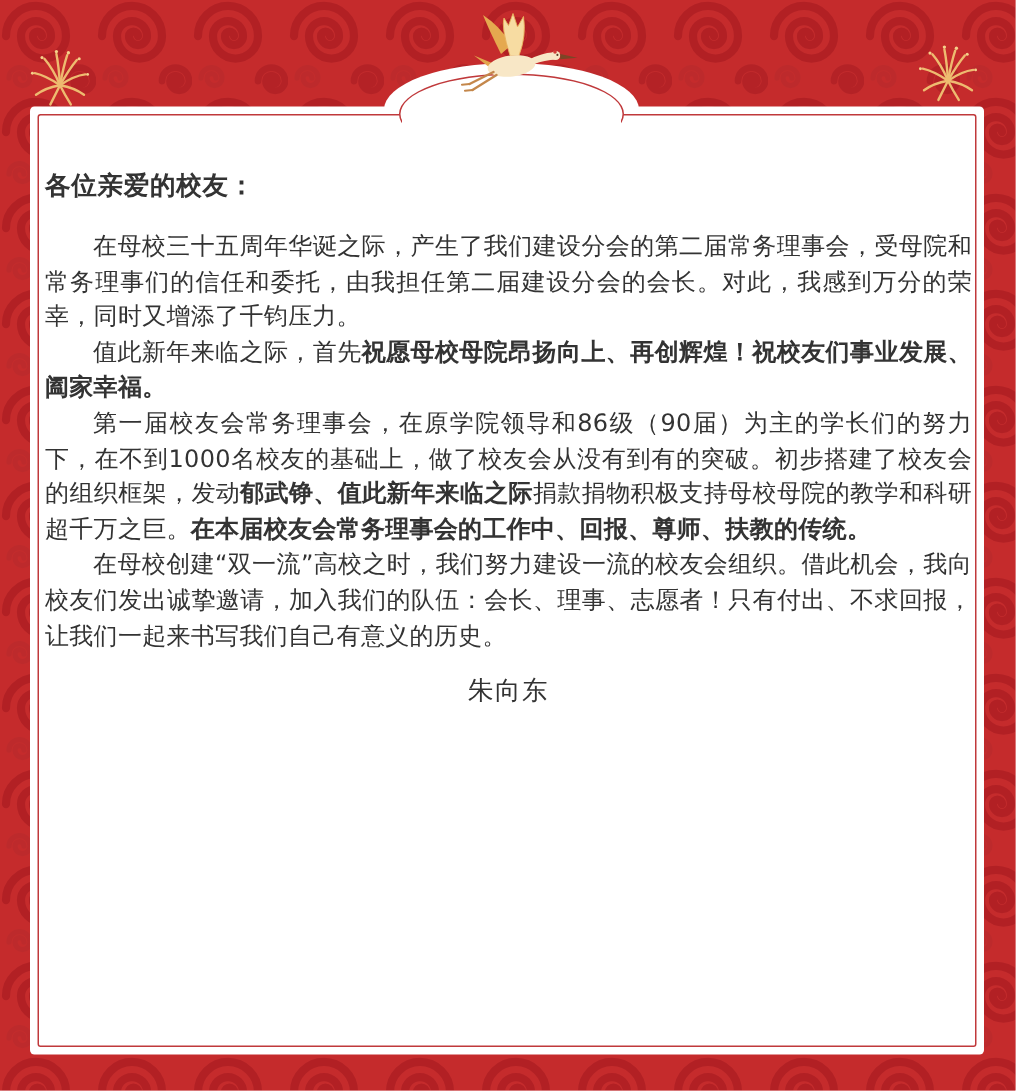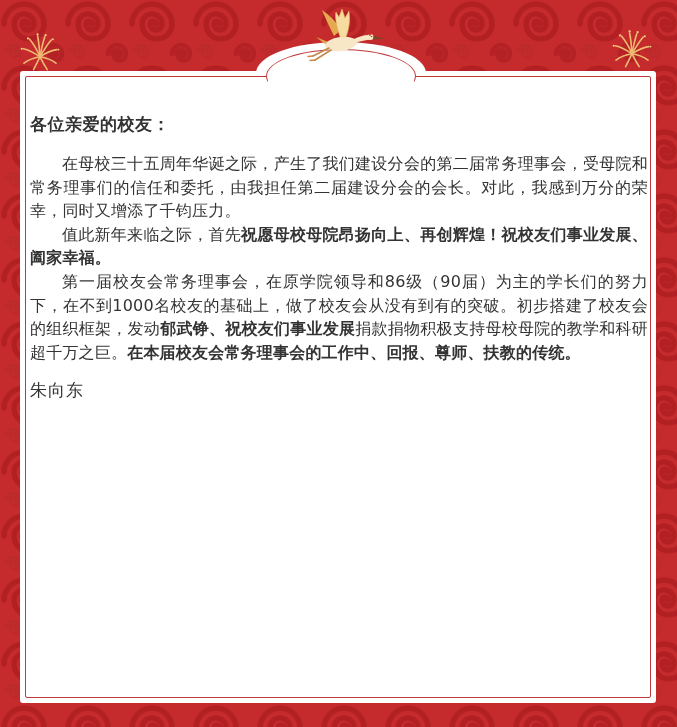--- a/index.html
+++ b/index.html
@@ -25,21 +25,21 @@
   .arch-cover { left:268px; top:78px; width:146px; height:30px; background:#ffffff; }
 
   .crane { left:296px; top:6px; width:90px; height:60px; }
 
   
   .content { left:30px; top:112px; width:618px; color:#333333; }
   .salutation { margin:0 0 16px 0; font-size:17px; font-weight:700; line-height:24px; letter-spacing:0.5px; }
   .content p { margin:0; font-size:16px; line-height:23.6px; text-indent:2em;
                text-align:justify; letter-spacing:0.2px; word-break:break-all; }
   .content p .b { font-weight:700; }
-  .signature { margin-top:14px; font-size:17px; line-height:24px; text-align:left; letter-spacing:1px; }
+  .signature { margin-top:14px; font-size:17px; line-height:24px; text-align:center; letter-spacing:1px; }
 </style>
 </head>
 <body>
 
 <div class="stage">
 
   <svg class="abs bg-svg" width="677" height="727">
     <defs>
       <pattern id="swirlpat" width="64" height="64" patternUnits="userSpaceOnUse">
         <rect width="64" height="64" fill="#c52b2c"></rect>
@@ -115,18 +115,19 @@
     <path d="M33,42 L17,50" stroke="#c4874b" stroke-width="1.6" stroke-linecap="round" fill="none"></path>
     <path d="M35,44 L19,54" stroke="#c4874b" stroke-width="1.6" stroke-linecap="round" fill="none"></path>
     <path d="M17,50 L12,50.5 M19,54 L14,54.5" stroke="#c4874b" stroke-width="1.4" stroke-linecap="round" fill="none"></path>
   </svg>
 
   <div class="abs content">
     <h2 class="salutation">各位亲爱的校友：</h2>
     <div>
         <p><span>在母校三十五周年华诞之际，产生了我们建设分会的第二届常务理事会，受母院和常务理事们的信任和委托，由我担任第二届建设分会的会长。对此，我感到万分的荣幸，同时又增添了千钧压力。</span></p>
         <p><span>值此新年来临之际，首先</span><span class="b">祝愿母校母院昂扬向上、再创辉煌！祝校友们事业发展、阖家幸福。</span></p>
-        <p><span>第一届校友会常务理事会，在原学院领导和86级（90届）为主的学长们的努力下，在不到1000名校友的基础上，做了校友会从没有到有的突破。初步搭建了校友会的组织框架，发动</span><span class="b">郁武铮、祝校友们事业发展</span><span>捐款捐物积极支持母校母院的教学和科研超千万之巨。</span><span class="b">在本届校友会常务理事会的工作中、回报、尊师、扶教的传统。</span></p>
+        <p><span>第一届校友会常务理事会，在原学院领导和86级（90届）为主的学长们的努力下，在不到1000名校友的基础上，做了校友会从没有到有的突破。初步搭建了校友会的组织框架，发动</span><span class="b">郁武铮、值此新年来临之际</span><span>捐款捐物积极支持母校母院的教学和科研超千万之巨。</span><span class="b">在本届校友会常务理事会的工作中、回报、尊师、扶教的传统。</span></p>
+        <p><span>在母校创建“双一流”高校之时，我们努力建设一流的校友会组织。借此机会，我向校友们发出诚挚邀请，加入我们的队伍：会长、理事、志愿者！只有付出、不求回报，让我们一起来书写我们自己有意义的历史。</span></p>
       </div>
     <div class="signature">朱向东</div>
   </div>
 
 </div>
 
 </body></html>

